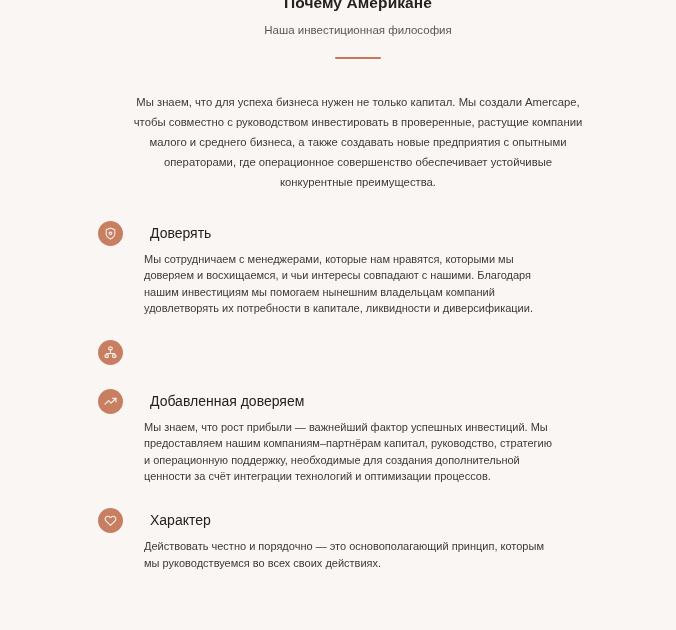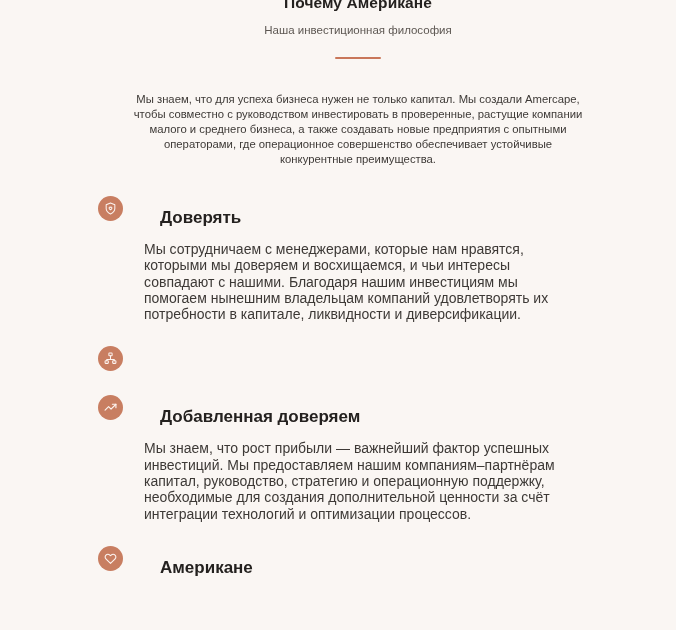--- a/index.html
+++ b/index.html
@@ -62,21 +62,21 @@
     background: #c9775a;
     border-radius: 1px;
   }
 
   
   .intro {
     width: 452px;
     margin: 33px auto 0 auto;
     text-align: center;
     font-size: 11.3px;
-    line-height: 15px;
+    line-height: 20px;
     color: #3d3936;
   }
 
   
   .values {
     margin-top: 27px;
     padding-left: 78px;
     padding-right: 40px;
   }
   .value-item {
@@ -98,29 +98,29 @@
   .value-icon svg {
     width: 13px;
     height: 13px;
     display: block;
   }
   .value-body {
     margin-left: 21px;
     padding-top: 1px;
   }
   .value-title {
-    margin: 16px;
-    font-size: 17px;
-    font-weight: 700;
+    margin: 6px;
+    font-size: 14px;
+    font-weight: 400;
     color: #24211f;
     line-height: 14px;
   }
   .value-text {
     margin: 11px 0 0 0;
-    font-size: 14px;
+    font-size: 11px;
     line-height: 16.3px;
     color: #3d3936;
     max-width: 412px;
   }
 </style>
 </head>
 <body>
 
 <div class="page">
 
@@ -173,18 +173,19 @@
       </div>
     </div>
 
     <div class="value-item">
       <span class="value-icon">
         <svg viewBox="0 0 24 24" fill="none" stroke="#fdf4f0" stroke-width="2" stroke-linecap="round" stroke-linejoin="round" aria-hidden="true">
           <path d="M20.4 5.6a5 5 0 0 0-7.1 0L12 6.9l-1.3-1.3a5 5 0 1 0-7.1 7.1l1.3 1.3L12 21l7.1-7a5.6 5.6 0 0 0 1.3-1.3 5 5 0 0 0 0-7.1z"></path>
         </svg>
       </span>
       <div class="value-body">
-        <h3 class="value-title">Американе</h3>
+        <h3 class="value-title">Характер</h3>
+        <p class="value-text">Действовать честно и порядочно — это основополагающий принцип, которым мы руководствуемся во всех своих действиях.</p>
       </div>
     </div>
 
   </div>
 </div>
 
 </body></html>

